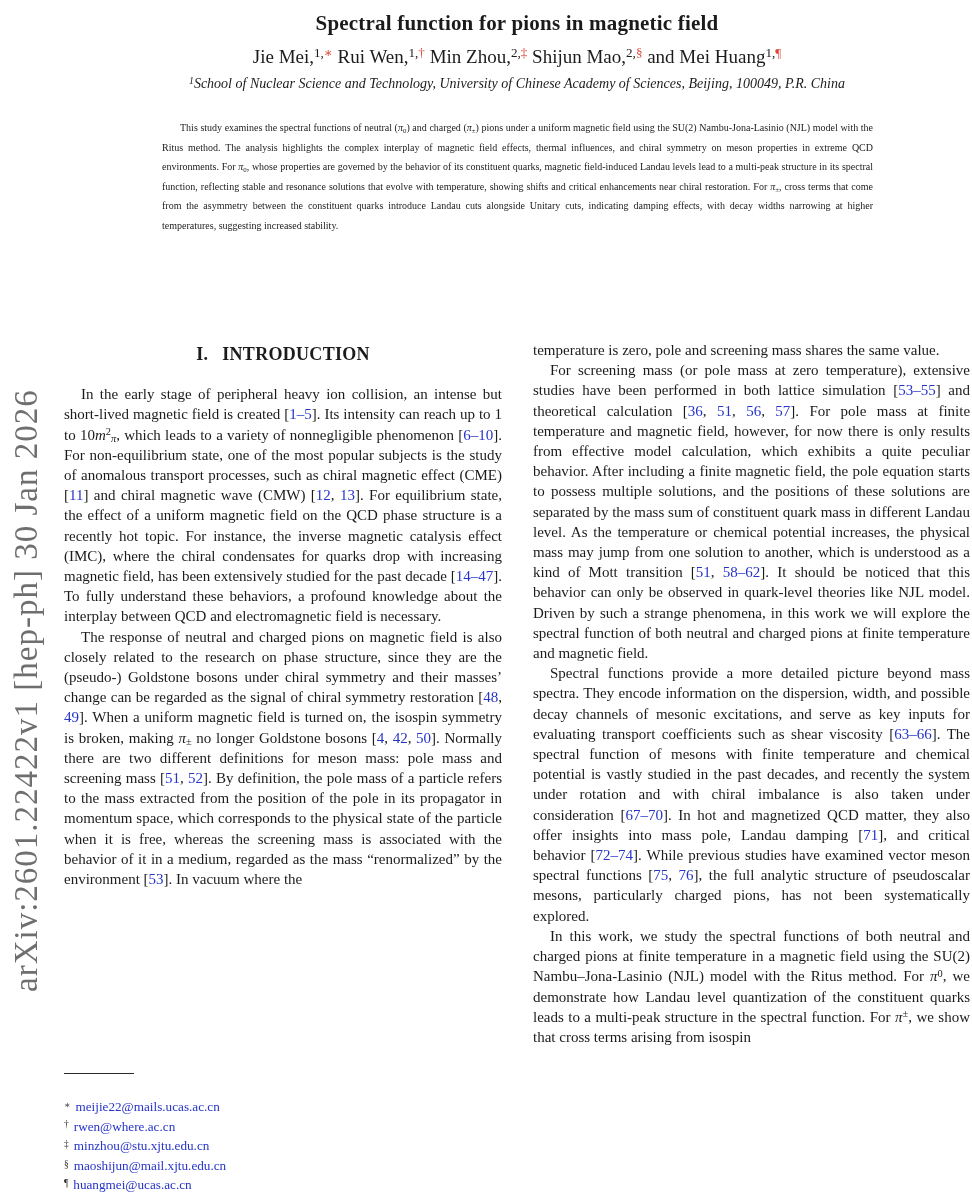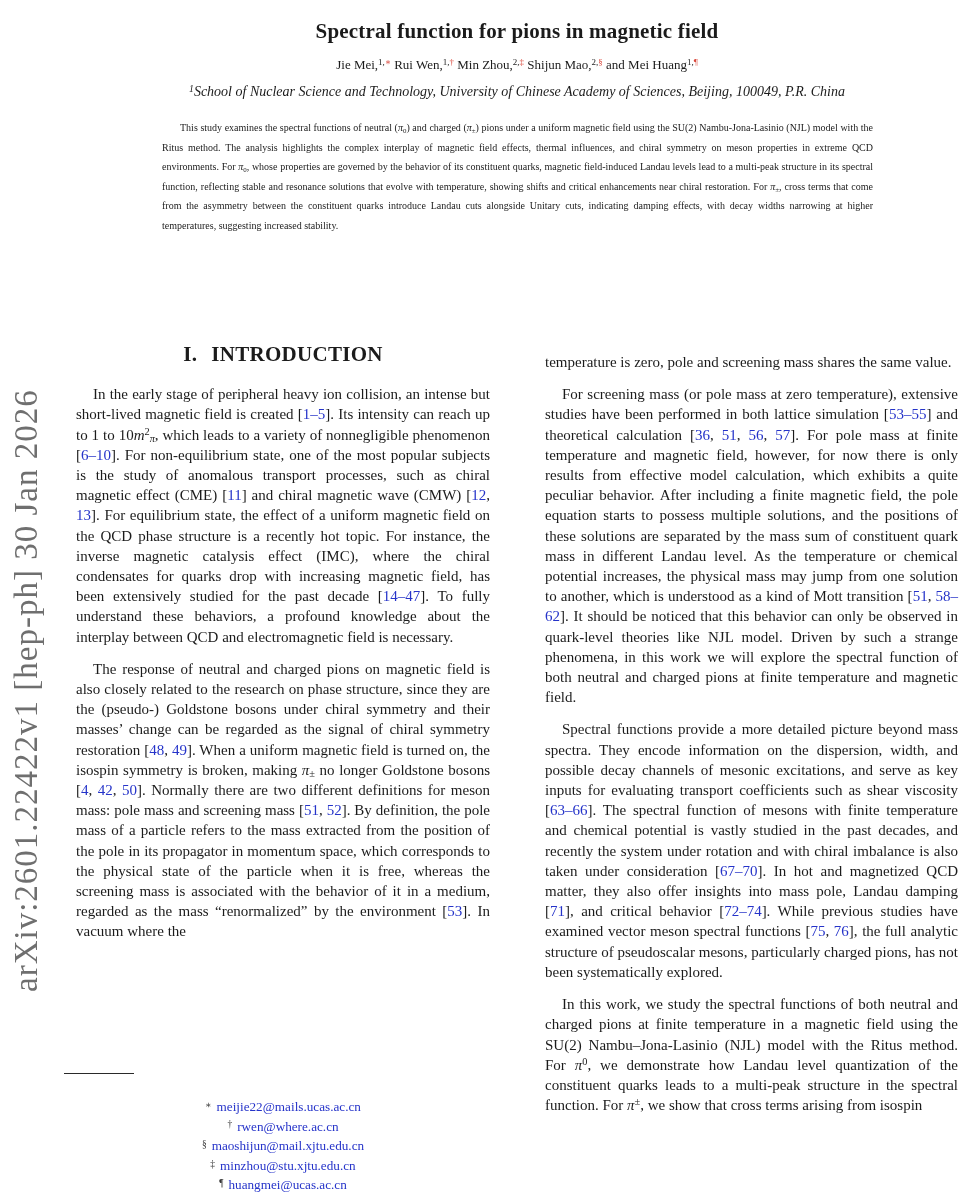--- a/index.html
+++ b/index.html
@@ -5,43 +5,43 @@
   html,body{margin:0;padding:0;background:#ffffff;}
   .page{
     position:relative;width:972px;height:1200px;background:#ffffff;overflow:hidden;
     font-family:"Liberation Serif","DejaVu Serif",serif;color:#1b1b1b;
   }
   .watermark{
     position:absolute;left:8px;top:992px;transform:rotate(-90deg);transform-origin:0 0;
     font-size:33px;letter-spacing:1px;color:var(--watermark,#6f6f6f);white-space:nowrap;
   }
   header{position:absolute;left:64px;top:10px;width:906px;text-align:center;}
-  h1{font-size:21px;line-height:26px;margin:8px;font-weight:bold;letter-spacing:.2px;}
-  .authors{margin-top:11px;font-size:13px;line-height:20px;}
+  h1{font-size:21px;line-height:26px;margin:0;font-weight:bold;letter-spacing:.2px;}
+  .authors{margin-top:11px;font-size:19px;line-height:20px;}
   .affil{font-style:italic;font-size:14px;line-height:19px;}
   .affil.first{margin-top:7px;font-style:italic;}
   .abstract{
     position:absolute;left:162px;top:118px;width:711px;
     text-align:justify;font-size:10px;line-height:19.6px;text-indent:18px;
   }
   .col{position:absolute;top:340px;text-align:justify;font-size:15px;line-height:20.2px;}
   .col-left{left:64px;width:438px;height:858px;}
   .col-right{left:533px;width:437px;height:880px;}
-  h2{font-size:21px;text-align:center;font-weight:bold;margin:4px 0 20px;letter-spacing:.3px;}
+  h2{font-size:18px;text-align:center;font-weight:bold;margin:4px 0 20px;letter-spacing:.3px;}
   .secnum{margin-right:14px;}
-  p{margin:12px;}
+  p{margin:0;}
   p.indent{text-indent:17px;}
   .cite{color:var(--cite,#2533c9);}
   .sup{font-size:69%;position:relative;top:-0.45em;line-height:0;}
   .sub{font-size:69%;position:relative;top:0.25em;line-height:0;}
   .i{font-style:italic;}
   .mark{color:var(--mark,#d9463a);}
   .footnotes{position:absolute;left:0;bottom:2px;width:100%;font-size:13.2px;line-height:18.6px;text-align:left;}
   .fnrule{width:70px;border-top:1.6px solid #2a2a2a;margin-bottom:24px;}
-  .fn{padding-left:15px;text-indent:-15px;text-align:center;}
+  .fn{padding-left:15px;text-indent:-15px;}
   .fnmark{font-size:72%;position:relative;top:-0.35em;margin-right:5px;color:#333;}
   .email{color:var(--cite,#2533c9);}
 </style>
 </head>
 <body>
 
 <div class="page">
 
   <div class="watermark">arXiv:2601.22422v1 [hep-ph] 30 Jan 2026</div>
 
@@ -55,22 +55,22 @@
 
   <section class="col col-left">
     <h2><span class="secnum">I.</span><span>INTRODUCTION</span></h2>
     <p class="indent"><span>In the early stage of peripheral heavy ion collision, an intense but short-lived magnetic field is created [</span><span class="cite">1–5</span><span>]. Its intensity can reach up to 1 to 10</span><span class="i">m</span><span class="sup">2</span><span class="sub i">π</span><span>, which leads to a variety of nonnegligible phenomenon [</span><span class="cite">6–10</span><span>]. For non-equilibrium state, one of the most popular subjects is the study of anomalous transport processes, such as chiral magnetic effect (CME) [</span><span class="cite">11</span><span>] and chiral magnetic wave (CMW) [</span><span class="cite">12</span><span>, </span><span class="cite">13</span><span>]. For equilibrium state, the effect of a uniform magnetic field on the QCD phase structure is a recently hot topic. For instance, the inverse magnetic catalysis effect (IMC), where the chiral condensates for quarks drop with increasing magnetic field, has been extensively studied for the past decade [</span><span class="cite">14–47</span><span>]. To fully understand these behaviors, a profound knowledge about the interplay between QCD and electromagnetic field is necessary.</span></p>
     <p class="indent"><span>The response of neutral and charged pions on magnetic field is also closely related to the research on phase structure, since they are the (pseudo-) Goldstone bosons under chiral symmetry and their masses’ change can be regarded as the signal of chiral symmetry restoration [</span><span class="cite">48</span><span>, </span><span class="cite">49</span><span>]. When a uniform magnetic field is turned on, the isospin symmetry is broken, making </span><span class="i">π</span><span class="sub">±</span><span> no longer Goldstone bosons [</span><span class="cite">4</span><span>, </span><span class="cite">42</span><span>, </span><span class="cite">50</span><span>]. Normally there are two different definitions for meson mass: pole mass and screening mass [</span><span class="cite">51</span><span>, </span><span class="cite">52</span><span>]. By definition, the pole mass of a particle refers to the mass extracted from the position of the pole in its propagator in momentum space, which corresponds to the physical state of the particle when it is free, whereas the screening mass is associated with the behavior of it in a medium, regarded as the mass “renormalized” by the environment [</span><span class="cite">53</span><span>]. In vacuum where the</span></p>
 
     <div class="footnotes">
       <div class="fnrule"></div>
       <div class="fn"><span class="fnmark">∗</span><span class="email">meijie22@mails.ucas.ac.cn</span></div>
       <div class="fn"><span class="fnmark">†</span><span class="email">rwen@where.ac.cn</span></div>
+      <div class="fn"><span class="fnmark">‡</span><span class="email">minzhou@stu.xjtu.edu.cn</span></div>
       <div class="fn"><span class="fnmark">§</span><span class="email">maoshijun@mail.xjtu.edu.cn</span></div>
-      <div class="fn"><span class="fnmark">‡</span><span class="email">minzhou@stu.xjtu.edu.cn</span></div>
       <div class="fn"><span class="fnmark">¶</span><span class="email">huangmei@ucas.ac.cn</span></div>
     </div>
   </section>
 
   <section class="col col-right">
     <p><span>temperature is zero, pole and screening mass shares the same value.</span></p>
     <p class="indent"><span>For screening mass (or pole mass at zero temperature), extensive studies have been performed in both lattice simulation [</span><span class="cite">53–55</span><span>] and theoretical calculation [</span><span class="cite">36</span><span>, </span><span class="cite">51</span><span>, </span><span class="cite">56</span><span>, </span><span class="cite">57</span><span>]. For pole mass at finite temperature and magnetic field, however, for now there is only results from effective model calculation, which exhibits a quite peculiar behavior. After including a finite magnetic field, the pole equation starts to possess multiple solutions, and the positions of these solutions are separated by the mass sum of constituent quark mass in different Landau level. As the temperature or chemical potential increases, the physical mass may jump from one solution to another, which is understood as a kind of Mott transition [</span><span class="cite">51</span><span>, </span><span class="cite">58–62</span><span>]. It should be noticed that this behavior can only be observed in quark-level theories like NJL model. Driven by such a strange phenomena, in this work we will explore the spectral function of both neutral and charged pions at finite temperature and magnetic field.</span></p>
     <p class="indent"><span>Spectral functions provide a more detailed picture beyond mass spectra. They encode information on the dispersion, width, and possible decay channels of mesonic excitations, and serve as key inputs for evaluating transport coefficients such as shear viscosity [</span><span class="cite">63–66</span><span>]. The spectral function of mesons with finite temperature and chemical potential is vastly studied in the past decades, and recently the system under rotation and with chiral imbalance is also taken under consideration [</span><span class="cite">67–70</span><span>]. In hot and magnetized QCD matter, they also offer insights into mass pole, Landau damping [</span><span class="cite">71</span><span>], and critical behavior [</span><span class="cite">72–74</span><span>]. While previous studies have examined vector meson spectral functions [</span><span class="cite">75</span><span>, </span><span class="cite">76</span><span>], the full analytic structure of pseudoscalar mesons, particularly charged pions, has not been systematically explored.</span></p>
     <p class="indent"><span>In this work, we study the spectral functions of both neutral and charged pions at finite temperature in a magnetic field using the SU(2) Nambu–Jona-Lasinio (NJL) model with the Ritus method. For </span><span class="i">π</span><span class="sup">0</span><span>, we demonstrate how Landau level quantization of the constituent quarks leads to a multi-peak structure in the spectral function. For </span><span class="i">π</span><span class="sup">±</span><span>, we show that cross terms arising from isospin</span></p>
   </section>

